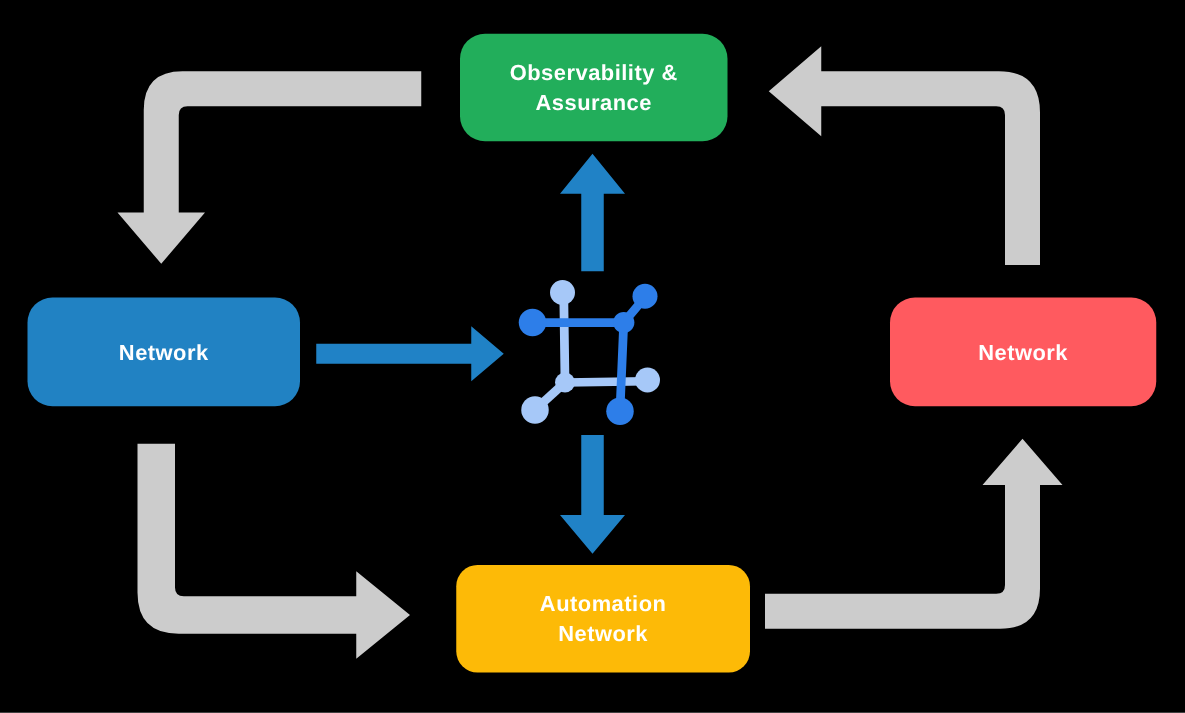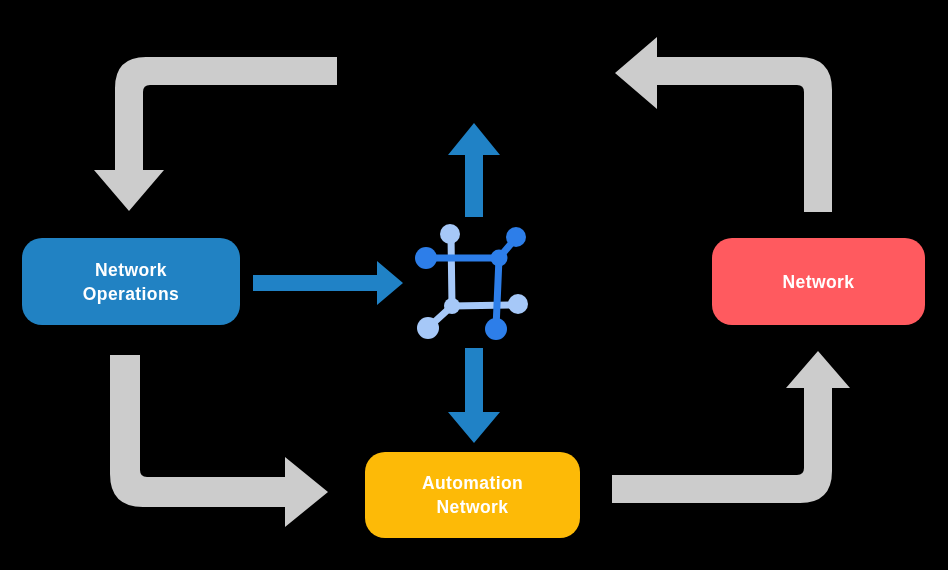--- a/index.html
+++ b/index.html
@@ -33,21 +33,21 @@
     color: #ffffff;
     font-size: 17.5px;
     font-weight: 600;
     letter-spacing: 0.4px;
     line-height: 24px;
     text-align: center;
   }
   #box-observability  { left: 368px; top: 27px;  width: 214px; height: 86px; }
   #box-operations     { left: 22px;  top: 238px; width: 218px; height: 87px; }
   #box-infrastructure { left: 712px; top: 238px; width: 213px; height: 87px; }
-  #box-automation     { left: 365px; top: 452px; width: 215px; height: 86px; }
+  #box-automation     { left: 365px; top: 452px; width: 235px; height: 86px; border-radius: 17px; }
 </style>
 </head>
 <body>
 
 <div id="canvas" style="background-color: rgb(0, 0, 0);">
 
   <svg id="arrow-layer" width="948" height="570" viewBox="0 0 948 570">
 
     <path d="M337,57 L146,57 Q115,57 115,88 L115,170 L94,170 L129,211 L164,170 L143,170 L143,92 Q143,85 150,85 L337,85 Z" fill="#CCCCCC"></path>
     <path d="M804,212 L804,92 Q804,85 797,85 L657,85 L657,109 L615,73 L657,37 L657,57 L799,57 Q832,57 832,90 L832,212 Z" fill="#CCCCCC"></path>
@@ -79,24 +79,27 @@
       </g>
       <g stroke="none" fill="#2D7EE9">
         <circle cx="426" cy="258" r="11"></circle>
         <circle cx="516" cy="237" r="10"></circle>
         <circle cx="496" cy="329" r="11"></circle>
         <circle cx="499" cy="258" r="8.5"></circle>
       </g>
     </g>
   </svg>
 
+  <div class="node-box" id="box-observability" style="background-color: rgb(34, 174, 91);">
+    <span>Observability &amp;</span>
+    <span>Assurance</span>
+  </div>
 
   <div class="node-box" id="box-operations" style="background-color: rgb(33, 130, 195);">
     <span>Network</span>
-    <span>Operations</span>
   </div>
 
   <div class="node-box" id="box-infrastructure" style="background-color: rgb(255, 90, 95);">
     <span>Network</span>
   </div>
 
   <div class="node-box" id="box-automation" style="background-color: rgb(253, 186, 7);">
     <span>Automation</span>
     <span>Network</span>
   </div>

